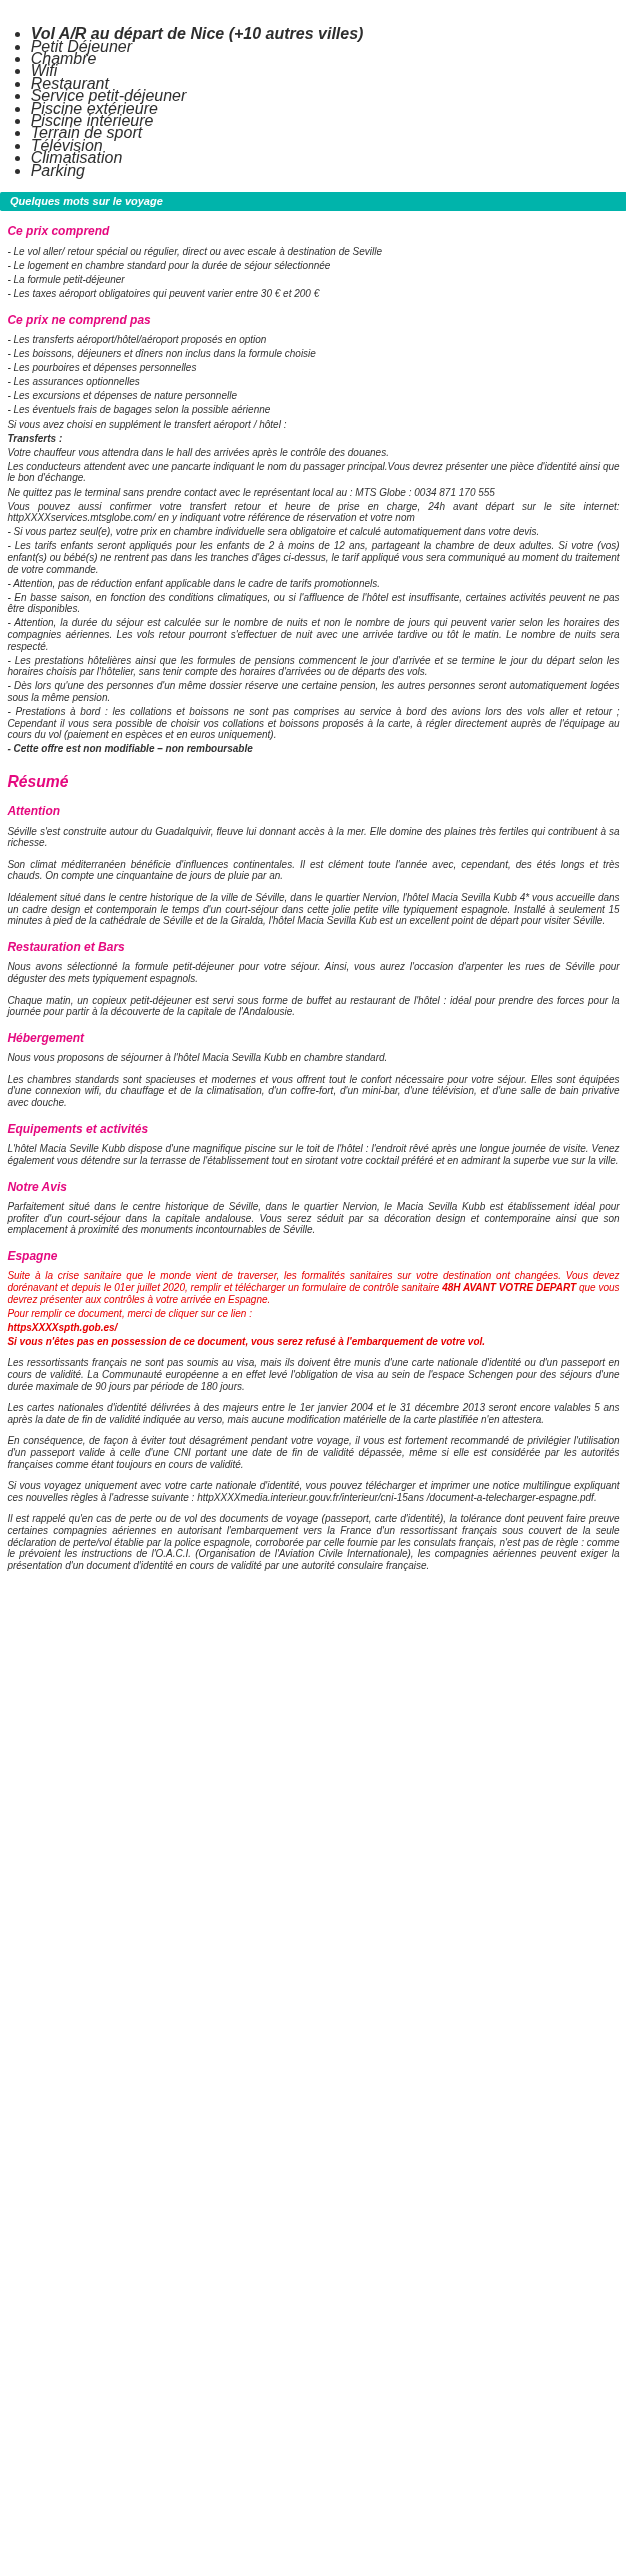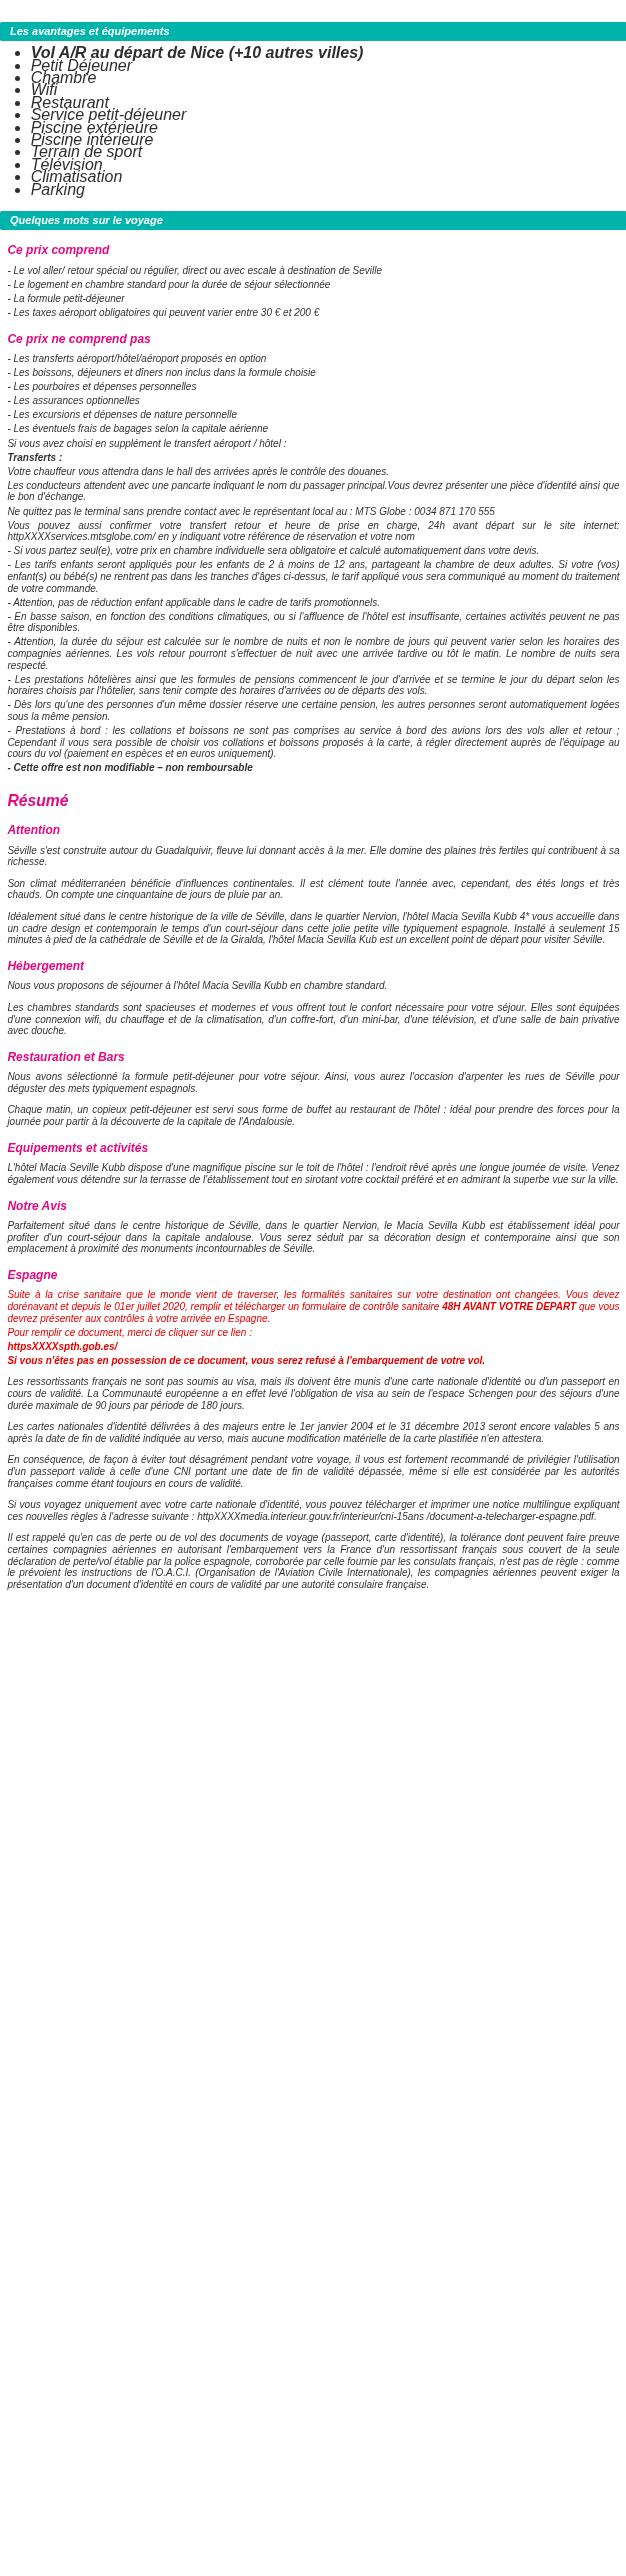--- a/index.html
+++ b/index.html
@@ -44,23 +44,20 @@
   .u{}
   .red{color:#e60000}
   .link{cursor:pointer}
   section{margin:0}
 </style>
 </head>
 <body>
 
 <div class="page">
 
-  <div class="banner">
-    <span>Les avantages et équipements</span>
-  </div>
 
   <div class="content">
     <ul class="amenities">
       <li class="b">Vol A/R au départ de Nice (+10 autres villes)</li>
       <li>Petit Déjeuner</li>
       <li>Chambre</li>
       <li>Wifi</li>
       <li>Restaurant</li>
       <li>Service petit-déjeuner</li>
       <li>Piscine extérieure</li>
@@ -86,21 +83,21 @@
       <p class="p">- Les taxes aéroport obligatoires qui peuvent varier entre 30 € et 200 €</p>
     </section>
 
     <section>
       <div class="h">Ce prix ne comprend pas</div>
       <p class="p">- Les transferts aéroport/hôtel/aéroport proposés en option</p>
       <p class="p">- Les boissons, déjeuners et dîners non inclus dans la formule choisie</p>
       <p class="p">- Les pourboires et dépenses personnelles</p>
       <p class="p">- Les assurances optionnelles</p>
       <p class="p">- Les excursions et dépenses de nature personnelle</p>
-      <p class="p">- Les éventuels frais de bagages selon la capitale aérienne</p>
+      <p class="p">- Les éventuels frais de bagages selon la possible aérienne</p>
     </section>
 
     <section>
       <p class="p">Si vous avez choisi en supplément le transfert aéroport / hôtel :</p>
       <p class="p b u">Transferts :</p>
       <p class="p">Votre chauffeur vous attendra dans le hall des arrivées après le contrôle des douanes.</p>
       <p class="p">Les conducteurs attendent avec une pancarte indiquant le nom du passager principal.Vous devrez présenter une pièce d'identité ainsi que le bon d'échange.</p>
       <p class="p">Ne quittez pas le terminal sans prendre contact avec le représentant local au : MTS Globe : 0034 871 170 555</p>
       <p class="p">Vous pouvez aussi confirmer votre transfert retour et heure de prise en charge, 24h avant départ sur le site internet: httpXXXXservices.mtsglobe.com/ en y indiquant votre référence de réservation et votre nom</p>
       <p class="p">- Si vous partez seul(e), votre prix en chambre individuelle sera obligatoire et calculé automatiquement dans votre devis.</p>
@@ -117,29 +114,29 @@
     <div class="h h-big">Résumé</div>
 
     <section>
       <div class="h">Attention</div>
       <p class="p gap">Séville s'est construite autour du Guadalquivir, fleuve lui donnant accès à la mer. Elle domine des plaines très fertiles qui contribuent à sa richesse.</p>
       <p class="p gap">Son climat méditerranéen bénéficie d'influences continentales. Il est clément toute l'année avec, cependant, des étés longs et très chauds. On compte une cinquantaine de jours de pluie par an.</p>
       <p class="p gap">Idéalement situé dans le centre historique de la ville de Séville, dans le quartier Nervion, l'hôtel Macia Sevilla Kubb 4* vous accueille dans un cadre design et contemporain le temps d'un court-séjour dans cette jolie petite ville typiquement espagnole. Installé à seulement 15 minutes à pied de la cathédrale de Séville et de la Giralda, l'hôtel Macia Sevilla Kub est un excellent point de départ pour visiter Séville.</p>
     </section>
 
     <section>
+      <div class="h">Restauration et Bars</div>
+      <p class="p gap">Nous avons sélectionné la formule petit-déjeuner pour votre séjour. Ainsi, vous aurez l'occasion d'arpenter les rues de Séville pour déguster des mets typiquement espagnols.</p>
+      <p class="p gap">Chaque matin, un copieux petit-déjeuner est servi sous forme de buffet au restaurant de l'hôtel : idéal pour prendre des forces pour la journée pour partir à la découverte de la capitale de l'Andalousie.</p>
+    </section>
+
+    <section>
       <div class="h">Hébergement</div>
       <p class="p gap">Nous vous proposons de séjourner à l'hôtel Macia Sevilla Kubb en chambre standard.</p>
       <p class="p gap">Les chambres standards sont spacieuses et modernes et vous offrent tout le confort nécessaire pour votre séjour. Elles sont équipées d'une connexion wifi, du chauffage et de la climatisation, d'un coffre-fort, d'un mini-bar, d'une télévision, et d'une salle de bain privative avec douche.</p>
-    </section>
-
-    <section>
-      <div class="h">Restauration et Bars</div>
-      <p class="p gap">Nous avons sélectionné la formule petit-déjeuner pour votre séjour. Ainsi, vous aurez l'occasion d'arpenter les rues de Séville pour déguster des mets typiquement espagnols.</p>
-      <p class="p gap">Chaque matin, un copieux petit-déjeuner est servi sous forme de buffet au restaurant de l'hôtel : idéal pour prendre des forces pour la journée pour partir à la découverte de la capitale de l'Andalousie.</p>
     </section>
 
     <section>
       <div class="h">Equipements et activités</div>
       <p class="p gap">L'hôtel Macia Seville Kubb dispose d'une magnifique piscine sur le toit de l'hôtel : l'endroit rêvé après une longue journée de visite. Venez également vous détendre sur la terrasse de l'établissement tout en sirotant votre cocktail préféré et en admirant la superbe vue sur la ville.</p>
     </section>
 
     <section>
       <div class="h">Notre Avis</div>
       <p class="p gap">Parfaitement situé dans le centre historique de Séville, dans le quartier Nervion, le Macia Sevilla Kubb est établissement idéal pour profiter d'un court-séjour dans la capitale andalouse. Vous serez séduit par sa décoration design et contemporaine ainsi que son emplacement à proximité des monuments incontournables de Séville.</p>

